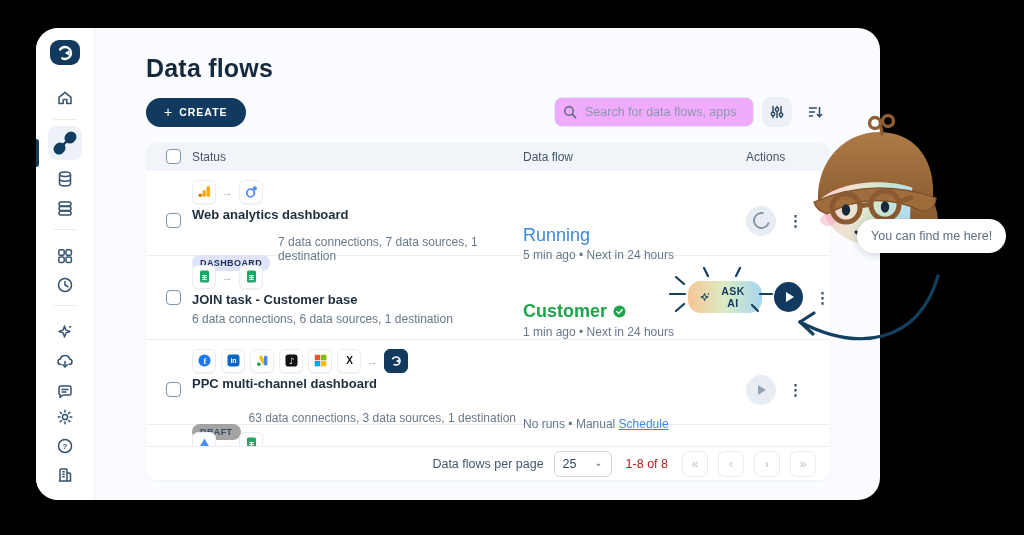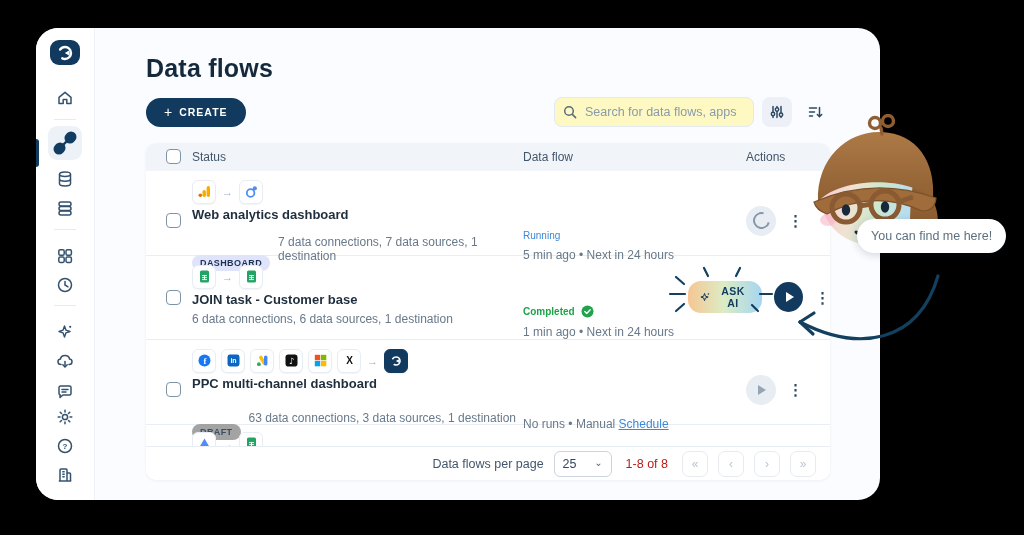--- a/index.html
+++ b/index.html
@@ -25,21 +25,21 @@
   .main{position:absolute;left:58px;top:0;right:0;bottom:0;padding:26px 50px 0 52px;}
   h1.page-title{margin:0;font-size:25px;font-weight:700;color:#15293c;letter-spacing:.2px;}
   .toolbar{margin-top:14px;display:flex;justify-content:space-between;align-items:center;}
   .create-btn{height:29px;padding:0 18px;border:none;border-radius:15px;background:#113a5e;color:#fff;
               display:flex;align-items:center;gap:7px;font-family:inherit;cursor:pointer;}
   .create-plus{font-size:14px;font-weight:400;line-height:1;}
   .create-label{font-size:10.5px;font-weight:700;letter-spacing:1px;}
   .tool-right{display:flex;align-items:center;gap:8px;}
   .search-box{position:relative;width:200px;height:30px;}
   .search-box input{width:100%;height:100%;box-sizing:border-box;border:1px solid #e3e9f0;border-radius:8px;
-        padding:0 8px 0 30px;font-size:12.5px;color:#33475c;font-family:inherit;background:#fef9c3;outline:none;}
+        padding:0 8px 0 30px;font-size:12.5px;color:#33475c;font-family:inherit;background:#f0abfc;outline:none;}
   .search-box input::placeholder{color:#8a9aab;}
   .search-ic{position:absolute;left:9px;top:8px;}
   .sq-btn{width:30px;height:30px;border-radius:8px;display:flex;align-items:center;justify-content:center;
           cursor:pointer;border:none;background:transparent;}
   .sq-btn.filter{background:#edf1f7;}
   
   .card{margin-top:16px;background:#fff;border-radius:10px;height:337px;overflow:hidden;
         box-shadow:0 1px 3px rgba(23,43,66,.06);display:flex;flex-direction:column;}
   .grid-row{display:grid;grid-template-columns:46px 331px 207px 1fr;align-items:center;}
   .thead{height:29px;background:#f1f5f9;font-size:12px;color:#42566b;}
@@ -54,21 +54,21 @@
         box-shadow:0 1px 1px rgba(23,43,66,.05);display:flex;align-items:center;justify-content:center;}
   .chip.dark{background:#113a5e;border-color:#113a5e;}
   .chip-arrow{font-size:11px;color:#9fb0c0;margin:0 1px;}
   .flow-name{font-size:13px;font-weight:700;color:#1f2e3d;line-height:16px;}
   .meta-line{display:flex;align-items:center;gap:8px;}
   .badge{font-size:9px;font-weight:700;letter-spacing:.4px;padding:3px 8px;border-radius:9px;margin-top:28px;}
   .badge.dashboard{background:#dfe4fb;color:#1d2f55;}
   .badge.draft{background:#a3a3a3;color:#3a4d63;}
   .meta{font-size:12px;color:#68798a;}
   .status-cell{display:flex;flex-direction:column;justify-content:center;gap:5px;}
-  .status-main{font-size:10px;font-weight:400;display:flex;align-items:center;gap:6px;height:16px;margin-top:48px;}
+  .status-main{font-size:18px;font-weight:400;display:flex;align-items:center;gap:6px;height:16px;margin-top:48px;}
   .status-main.running{color:#3d87d8;}
   .status-main.completed{color:#1ea34a;font-weight:700;}
   .status-detail{font-size:12px;color:#68798a;}
   .sched-link{color:#3d87d8;text-decoration:underline;cursor:pointer;}
   .actions-cell{display:flex;align-items:center;gap:12px;padding-left:16px;overflow:visible;}
   .round-btn{width:30px;height:30px;border-radius:50%;border:none;display:flex;align-items:center;
              justify-content:center;cursor:pointer;}
   .round-btn.light{background:#e8edf4;}
   .round-btn.navy{background:#113a5e;}
   .spinner{width:13px;height:13px;border:2px solid #8796a8;border-right-color:transparent;
@@ -309,21 +309,21 @@
                   </svg>
               </span>
             </div>
             <div class="flow-name">JOIN task - Customer base</div>
             <div class="meta-line">
               <span class="meta">6 data connections, 6 data sources, 1 destination</span>
             </div>
           </div>
           <div class="status-cell">
             <span class="status-main completed">
-              <span>Completed</span>
+              <span>Customer</span>
               <svg width="13" height="13" viewBox="0 0 13 13">
                   <circle cx="6.5" cy="6.5" r="6" fill="#1ea34a"></circle>
                   <path d="M3.8 6.6 L5.7 8.5 L9.2 4.8" stroke="#fff" stroke-width="1.4" fill="none" stroke-linecap="round" stroke-linejoin="round"></path>
                 </svg>
             </span>
             <span class="status-detail">1 min ago • Next in 24 hours</span>
           </div>
           <div class="actions-cell">
             <span class="askai-zone">
               <svg class="dash-svg" width="112" height="60">

